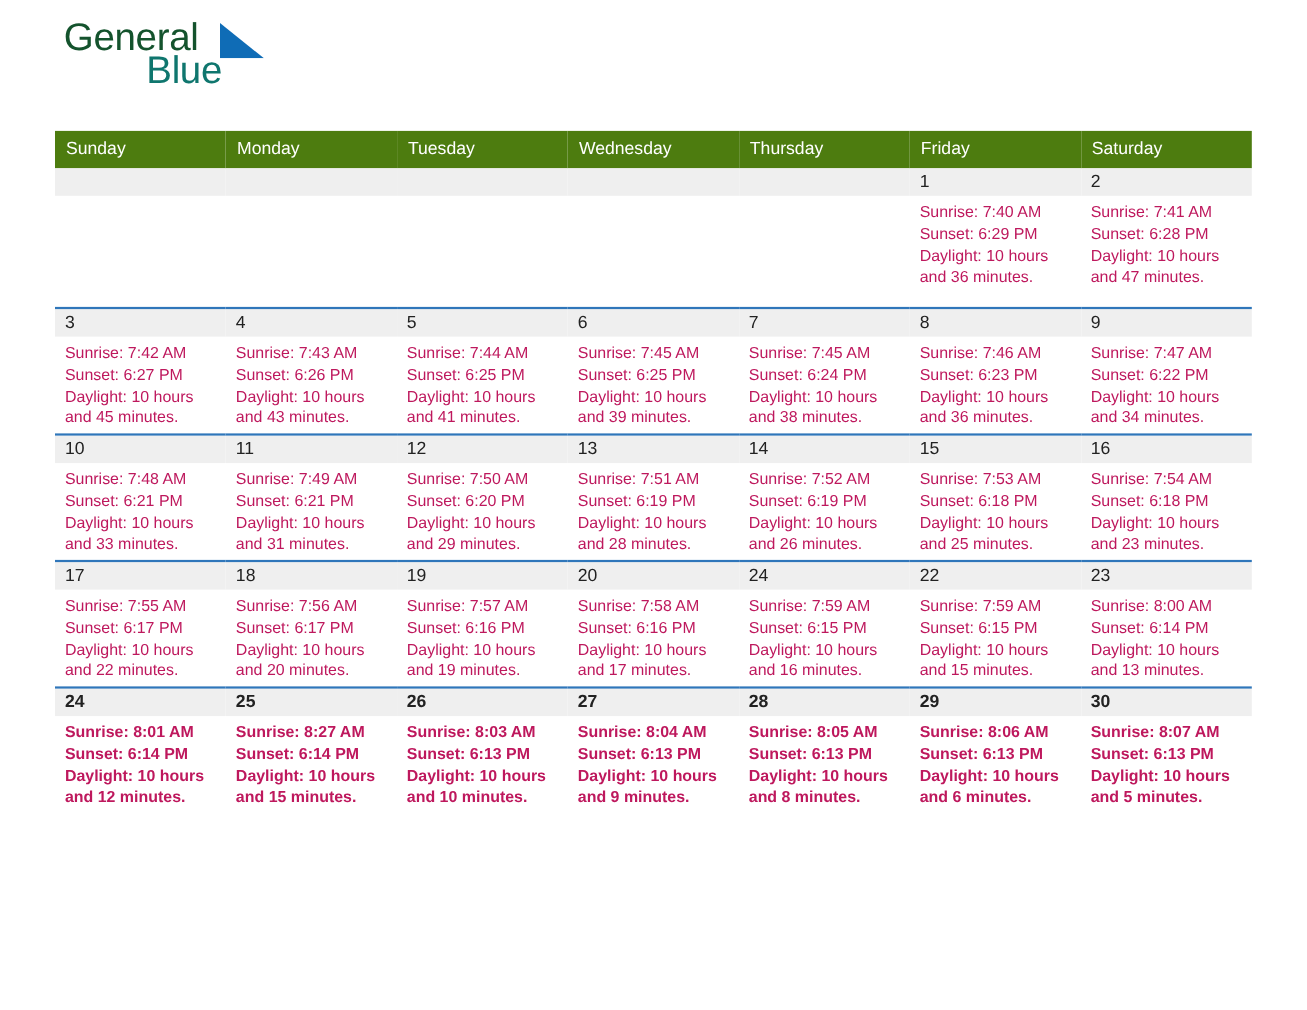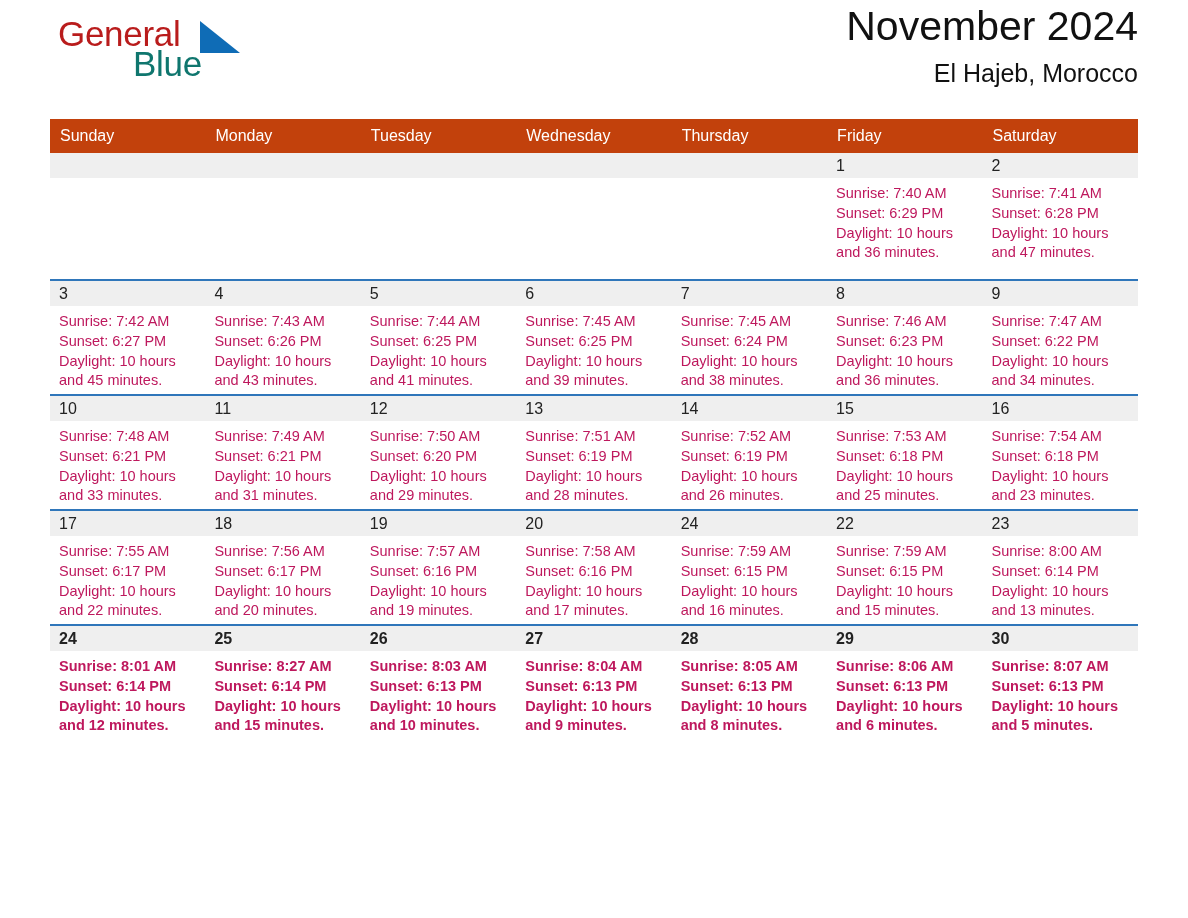--- a/index.html
+++ b/index.html
@@ -37,21 +37,21 @@
     width: 240px;
     height: 78px;
     user-select: none;
   }
   .brand-line1 {
     position: absolute;
     left: 8px;
     top: 0px;
     font-size: 35px;
     letter-spacing: -0.3px;
-    color: #b91c1c;
+    color: #14532d;
     line-height: 1;
   }
   .brand-line2 {
     position: absolute;
     left: 83px;
     top: 30px;
     font-size: 35px;
     letter-spacing: -0.3px;
     color: #0f766e;
     line-height: 1;
@@ -87,21 +87,21 @@
   
   .calendar {
     margin-top: 9px;
     width: 1088px;
     border-collapse: collapse;
     table-layout: fixed;
   }
   .calendar col { width: 14.2857%; }
 
   .calendar thead th {
-    background: #c2410c;
+    background: #4d7c0f;
     color: #ffffff;
     font-size: 16px;
     font-weight: normal;
     text-align: left;
     padding: 6px 0 7px 10px;
     height: 21px;
     letter-spacing: 0px;
   }
 
   .calendar td {
@@ -150,24 +150,20 @@
   <div class="masthead">
 
     <div class="brand">
       <span class="brand-line1">General</span>
       <svg class="brand-flag" viewBox="0 0 40 32">
         <polygon points="0,0 40,32 0,32" fill="#0f6cb6" transform="translate(0,0)"></polygon>
       </svg>
       <span class="brand-line2">Blue</span>
     </div>
 
-    <div class="title-block">
-      <div class="cal-title">November 2024</div>
-      <div class="cal-subtitle">El Hajeb, Morocco</div>
-    </div>
 
   </div>
 
   <table class="calendar">
     <colgroup>
       <col>
         <col>
         <col>
         <col>
         <col>

